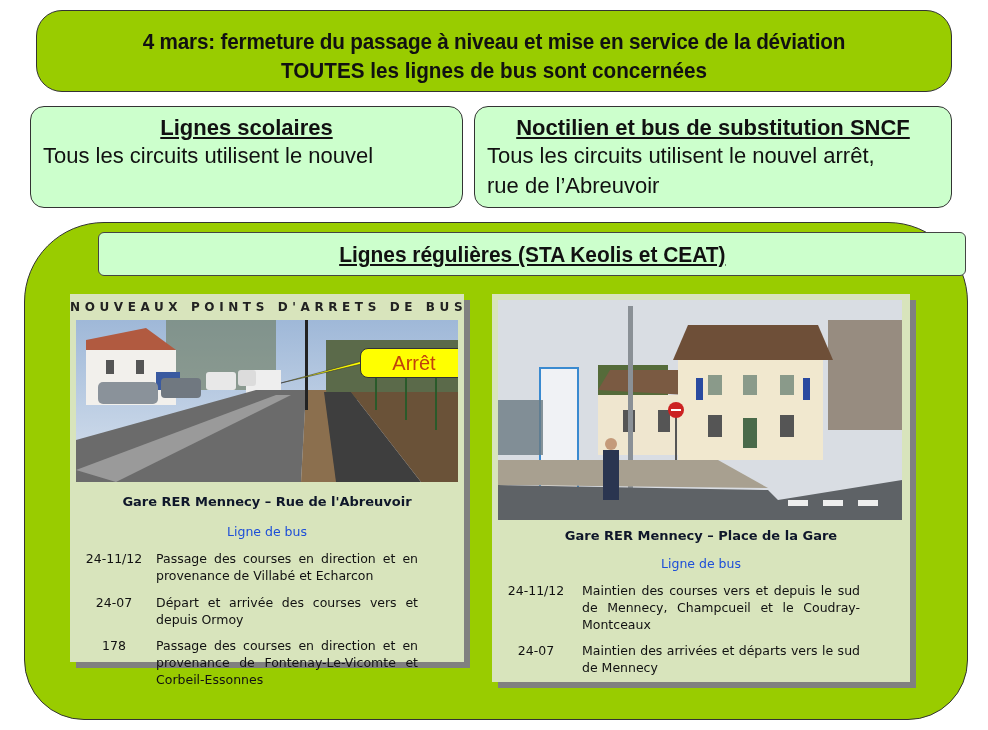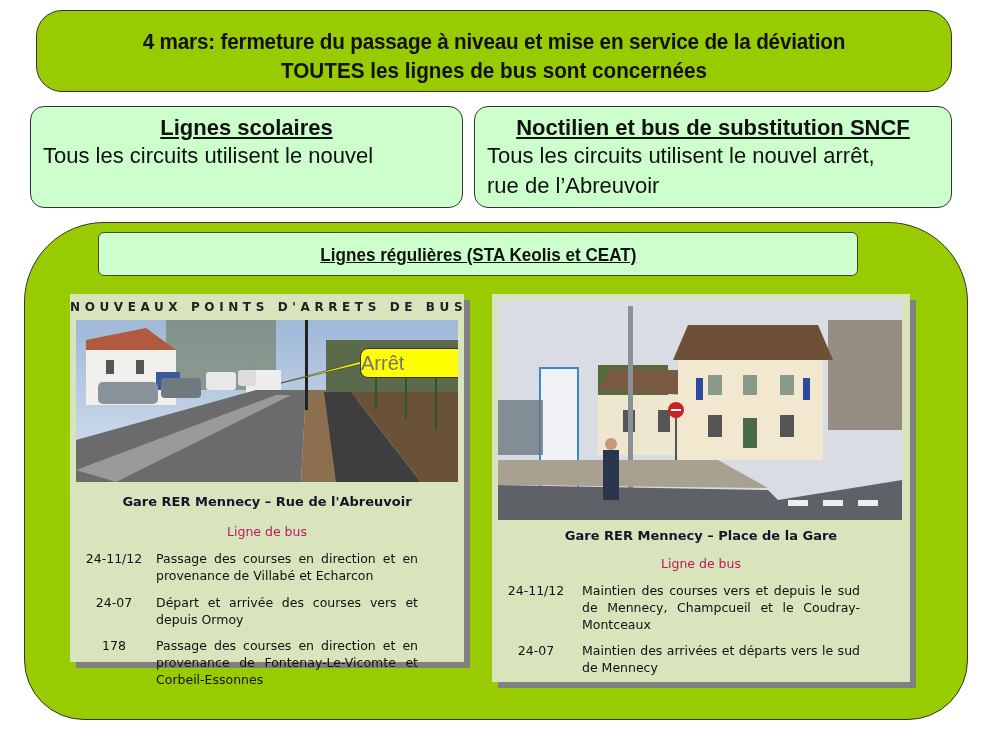--- a/index.html
+++ b/index.html
@@ -18,45 +18,45 @@
                border: 1.5px solid #333; border-radius: 14px; box-sizing: border-box; }
     .infobox .title { text-align: center; font-size: 22px; font-weight: bold; text-decoration: underline;
                       margin-top: 8px; line-height: 26px; }
     .infobox .body { font-size: 22px; line-height: 30px; padding-left: 12px; margin-top: 0px; }
     #box-scolaire { left: 30px; width: 433px; }
     #box-noctilien { left: 474px; width: 478px; }
 
     .green-panel { position: absolute; left: 24px; top: 222px; width: 944px; height: 498px;
                    background: #99cc00; border: 1.5px solid #333; border-radius: 80px 80px 60px 60px;
                    box-sizing: border-box; }
-    .reg-title { position: absolute; left: 98px; top: 232px; width: 760px; height: 44px;
+    .reg-title { position: absolute; left: 98px; top: 232px; width: 868px; height: 44px;
                  background: #ccffcc; border: 1.5px solid #444; border-radius: 6px; box-sizing: border-box;
-                 text-align: center; font-size: 18px; font-weight: bold; line-height: 44px; }
+                 text-align: center; font-size: 22px; font-weight: bold; line-height: 44px; }
     .reg-title span { text-decoration: underline; display: inline-block; transform: scaleX(0.95); }
 
     .card { position: absolute; background: #d8e4bc; box-sizing: border-box;
             box-shadow: 6px 6px 0 #808080; }
     #card-left { left: 70px; top: 294px; width: 394px; height: 368px; }
     #card-right { left: 492px; top: 294px; width: 418px; height: 388px; }
 
     .card-header { text-align: center; font-family: "DejaVu Sans", sans-serif; font-size: 12px;
                    font-weight: bold; letter-spacing: 4.6px; margin-top: 6px; color: #222; white-space: nowrap; }
 
     .photo { position: absolute; overflow: hidden; }
     #photo-left { left: 6px; top: 26px; width: 382px; height: 162px; }
     #photo-right { left: 6px; top: 6px; width: 404px; height: 220px; }
 
     .callout { position: absolute; left: 284px; top: 28px; width: 108px; height: 30px;
                background: #ffff00; border: 1px solid #333; border-radius: 8px; box-sizing: border-box;
-               text-align: left; font-size: 20px; line-height: 28px; color: #737373; }
+               text-align: center; font-size: 20px; line-height: 28px; color: #c2410c; }
 
     .card-sub { position: absolute; left: 0; right: 0; text-align: center; font-family: "DejaVu Sans", sans-serif;
                 font-size: 13px; font-weight: bold; color: #0f172a; }
     .card-lbl { position: absolute; left: 0; right: 0; text-align: center; font-family: "DejaVu Sans", sans-serif;
-                font-size: 12.5px; color: #be185d; }
+                font-size: 12.5px; color: #1d4ed8; }
     .row { position: absolute; left: 0; right: 0; font-family: "DejaVu Sans", sans-serif; font-size: 12.5px;
            color: #111; line-height: 17px; }
     .row .code { position: absolute; text-align: center; width: 80px; }
     .row .desc { position: absolute; text-align: justify; }
     #card-left .row .code { left: 4px; }
     #card-left .row .desc { left: 86px; width: 262px; }
     #card-right .row .code { left: 4px; }
     #card-right .row .desc { left: 90px; width: 278px; }
   </style>
 </head>

